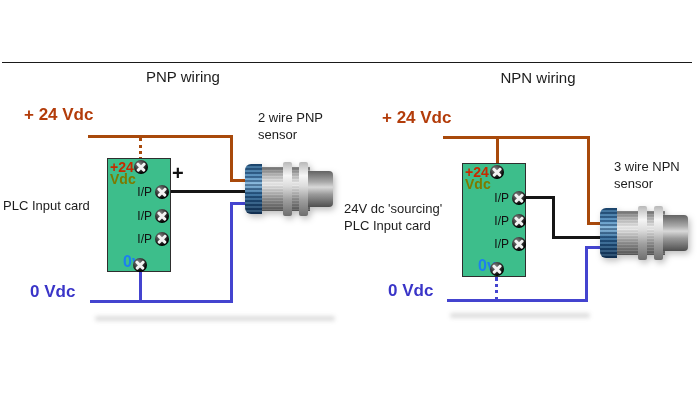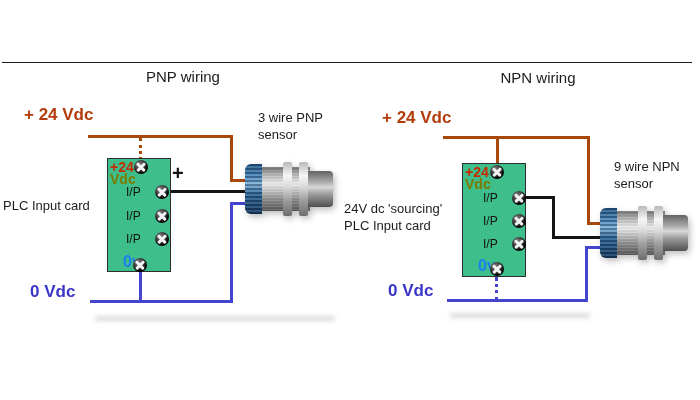--- a/index.html
+++ b/index.html
@@ -18,21 +18,21 @@
   .wire.blue{background:#4444cf;}
   .wire.black{background:#151515;}
   .dotted-v{position:absolute;width:0;}
   .dotted-v.brown{border-left:3px dotted #a8490b;}
   .dotted-v.blue{border-left:3px dotted #4444cf;}
   .plc-card{position:absolute;width:64px;height:114px;background:#3dbe8b;border:1px solid #2e2e2e;box-sizing:border-box;}
   .card-txt{position:absolute;font-size:14px;font-weight:bold;white-space:nowrap;}
   .card-plus24{color:#c52b00;}
   .card-vdc{color:#7d7a00;}
   .card-0v{color:#1d7ff0;font-size:16px;}
-  .ip-label{position:absolute;width:26px;font-size:12px;color:#111;}
+  .ip-label{position:absolute;width:26px;text-align:right;font-size:12px;color:#111;}
   .screw{position:absolute;width:14px;height:14px;border-radius:50%;
     background:radial-gradient(circle at 38% 32%,#8a8a8a 0%,#3a3a3a 40%,#000 70%);}
   .screw::before,.screw::after{content:"";position:absolute;left:50%;top:50%;width:11px;height:2.6px;
     background:#f2f2f2;border-radius:1px;}
   .screw::before{transform:translate(-50%,-50%) rotate(45deg);}
   .screw::after{transform:translate(-50%,-50%) rotate(-45deg);}
   .plus{position:absolute;font-size:20px;font-weight:bold;color:#111;}
   .sensor{position:absolute;width:88px;height:54px;filter:drop-shadow(2px 3px 3px rgba(0,0,0,0.25));}
   .sensor .body{position:absolute;left:15px;top:5px;width:50px;height:44px;
     background:repeating-linear-gradient(180deg,rgba(255,255,255,0.10) 0 1px,rgba(0,0,0,0.05) 1px 3px),
@@ -56,21 +56,21 @@
 
   <div>
     <div class="title" style="left:123px;top:68px">PNP wiring</div>
     <div class="rail-label orange" style="left:24px;top:105px">+ 24 Vdc</div>
     <div class="rail-label blue" style="left:30px;top:282px">0 Vdc</div>
 
     <div class="note" style="left:3px;top:197px">
       <div>PLC Input card</div>
     </div>
     <div class="note" style="left:258px;top:109px">
-      <div>3 wire PNP</div>
+      <div>2 wire PNP</div>
       <div>sensor</div>
     </div>
 
     <div class="wire brown" style="left:88px;top:135px;width:145px;height:3px"></div>
     <div class="wire brown" style="left:230px;top:135px;width:3px;height:47px"></div>
     <div class="wire brown" style="left:230px;top:179px;width:20px;height:3px"></div>
     <div class="dotted-v brown" style="left:139px;top:138px;height:22px"></div>
 
     <div class="wire black" style="left:167px;top:190px;width:81px;height:3px"></div>
     <div class="plus" style="left:172px;top:162px">+</div>
@@ -106,21 +106,21 @@
   <div>
     <div class="title" style="left:478px;top:69px">NPN wiring</div>
     <div class="rail-label orange" style="left:382px;top:108px">+ 24 Vdc</div>
     <div class="rail-label blue" style="left:388px;top:281px">0 Vdc</div>
 
     <div class="note" style="left:344px;top:200px">
       <div>24V dc 'sourcing'</div>
       <div>PLC Input card</div>
     </div>
     <div class="note" style="left:614px;top:158px">
-      <div>9 wire NPN</div>
+      <div>3 wire NPN</div>
       <div>sensor</div>
     </div>
 
     <div class="wire brown" style="left:443px;top:136px;width:147px;height:3px"></div>
     <div class="wire brown" style="left:496px;top:136px;width:3px;height:29px"></div>
     <div class="wire brown" style="left:587px;top:136px;width:3px;height:89px"></div>
     <div class="wire brown" style="left:587px;top:222px;width:18px;height:3px"></div>
 
     <div class="wire black" style="left:523px;top:196px;width:32px;height:3px"></div>
     <div class="wire black" style="left:552px;top:196px;width:3px;height:43px"></div>

